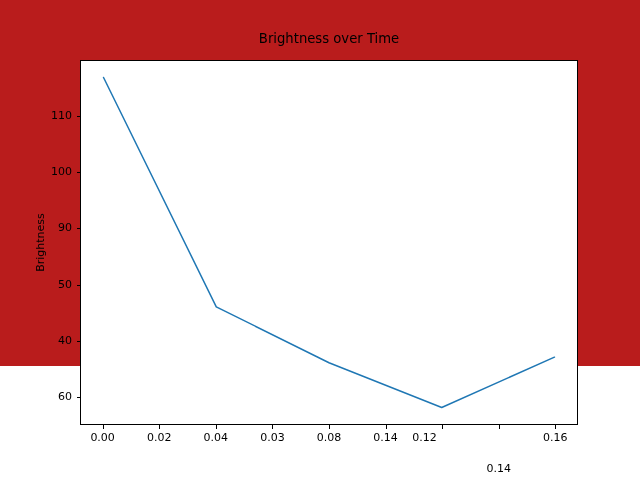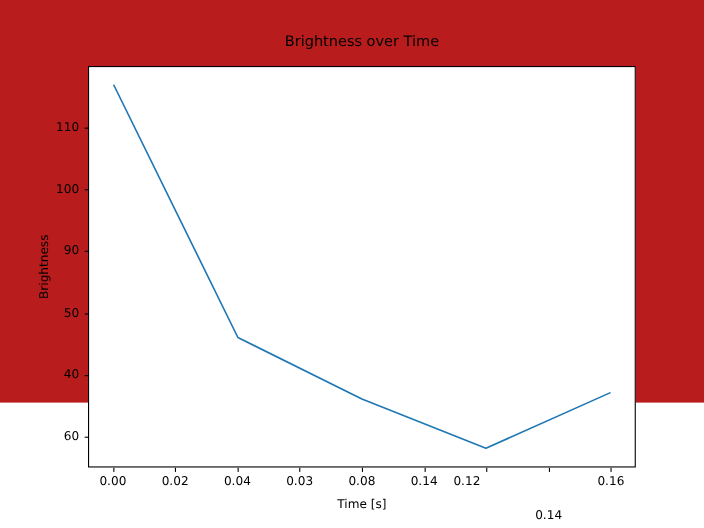--- a/index.html
+++ b/index.html
@@ -128,15 +128,14 @@
       <div style="position: absolute; left: 555.364px; top: 425px; width: 1px; height: 3.5px; background: rgb(0, 0, 0);"></div>
       <div style="position: absolute; left: 525.364px; top: 431px; width: 60px; text-align: center; font-size: 11px; line-height: 13px; color: rgb(0, 0, 0);">0.16</div>
     </div>
 
   <div class="axes">
     <svg class="plot-svg" id="plot-svg" viewBox="0 0 498 365" preserveAspectRatio="none">
       <polyline id="data-line" fill="none" stroke="#1f77b4" stroke-width="1.5" stroke-linejoin="round" stroke-linecap="round" points="22.64,16.59 135.82,247.18 249.00,303.42 362.18,348.41 475.36,297.79"></polyline>
     </svg>
   </div>
 
-  <div class="xlabel">Time [s]</div>
 
 </div>
 
 </body></html>

